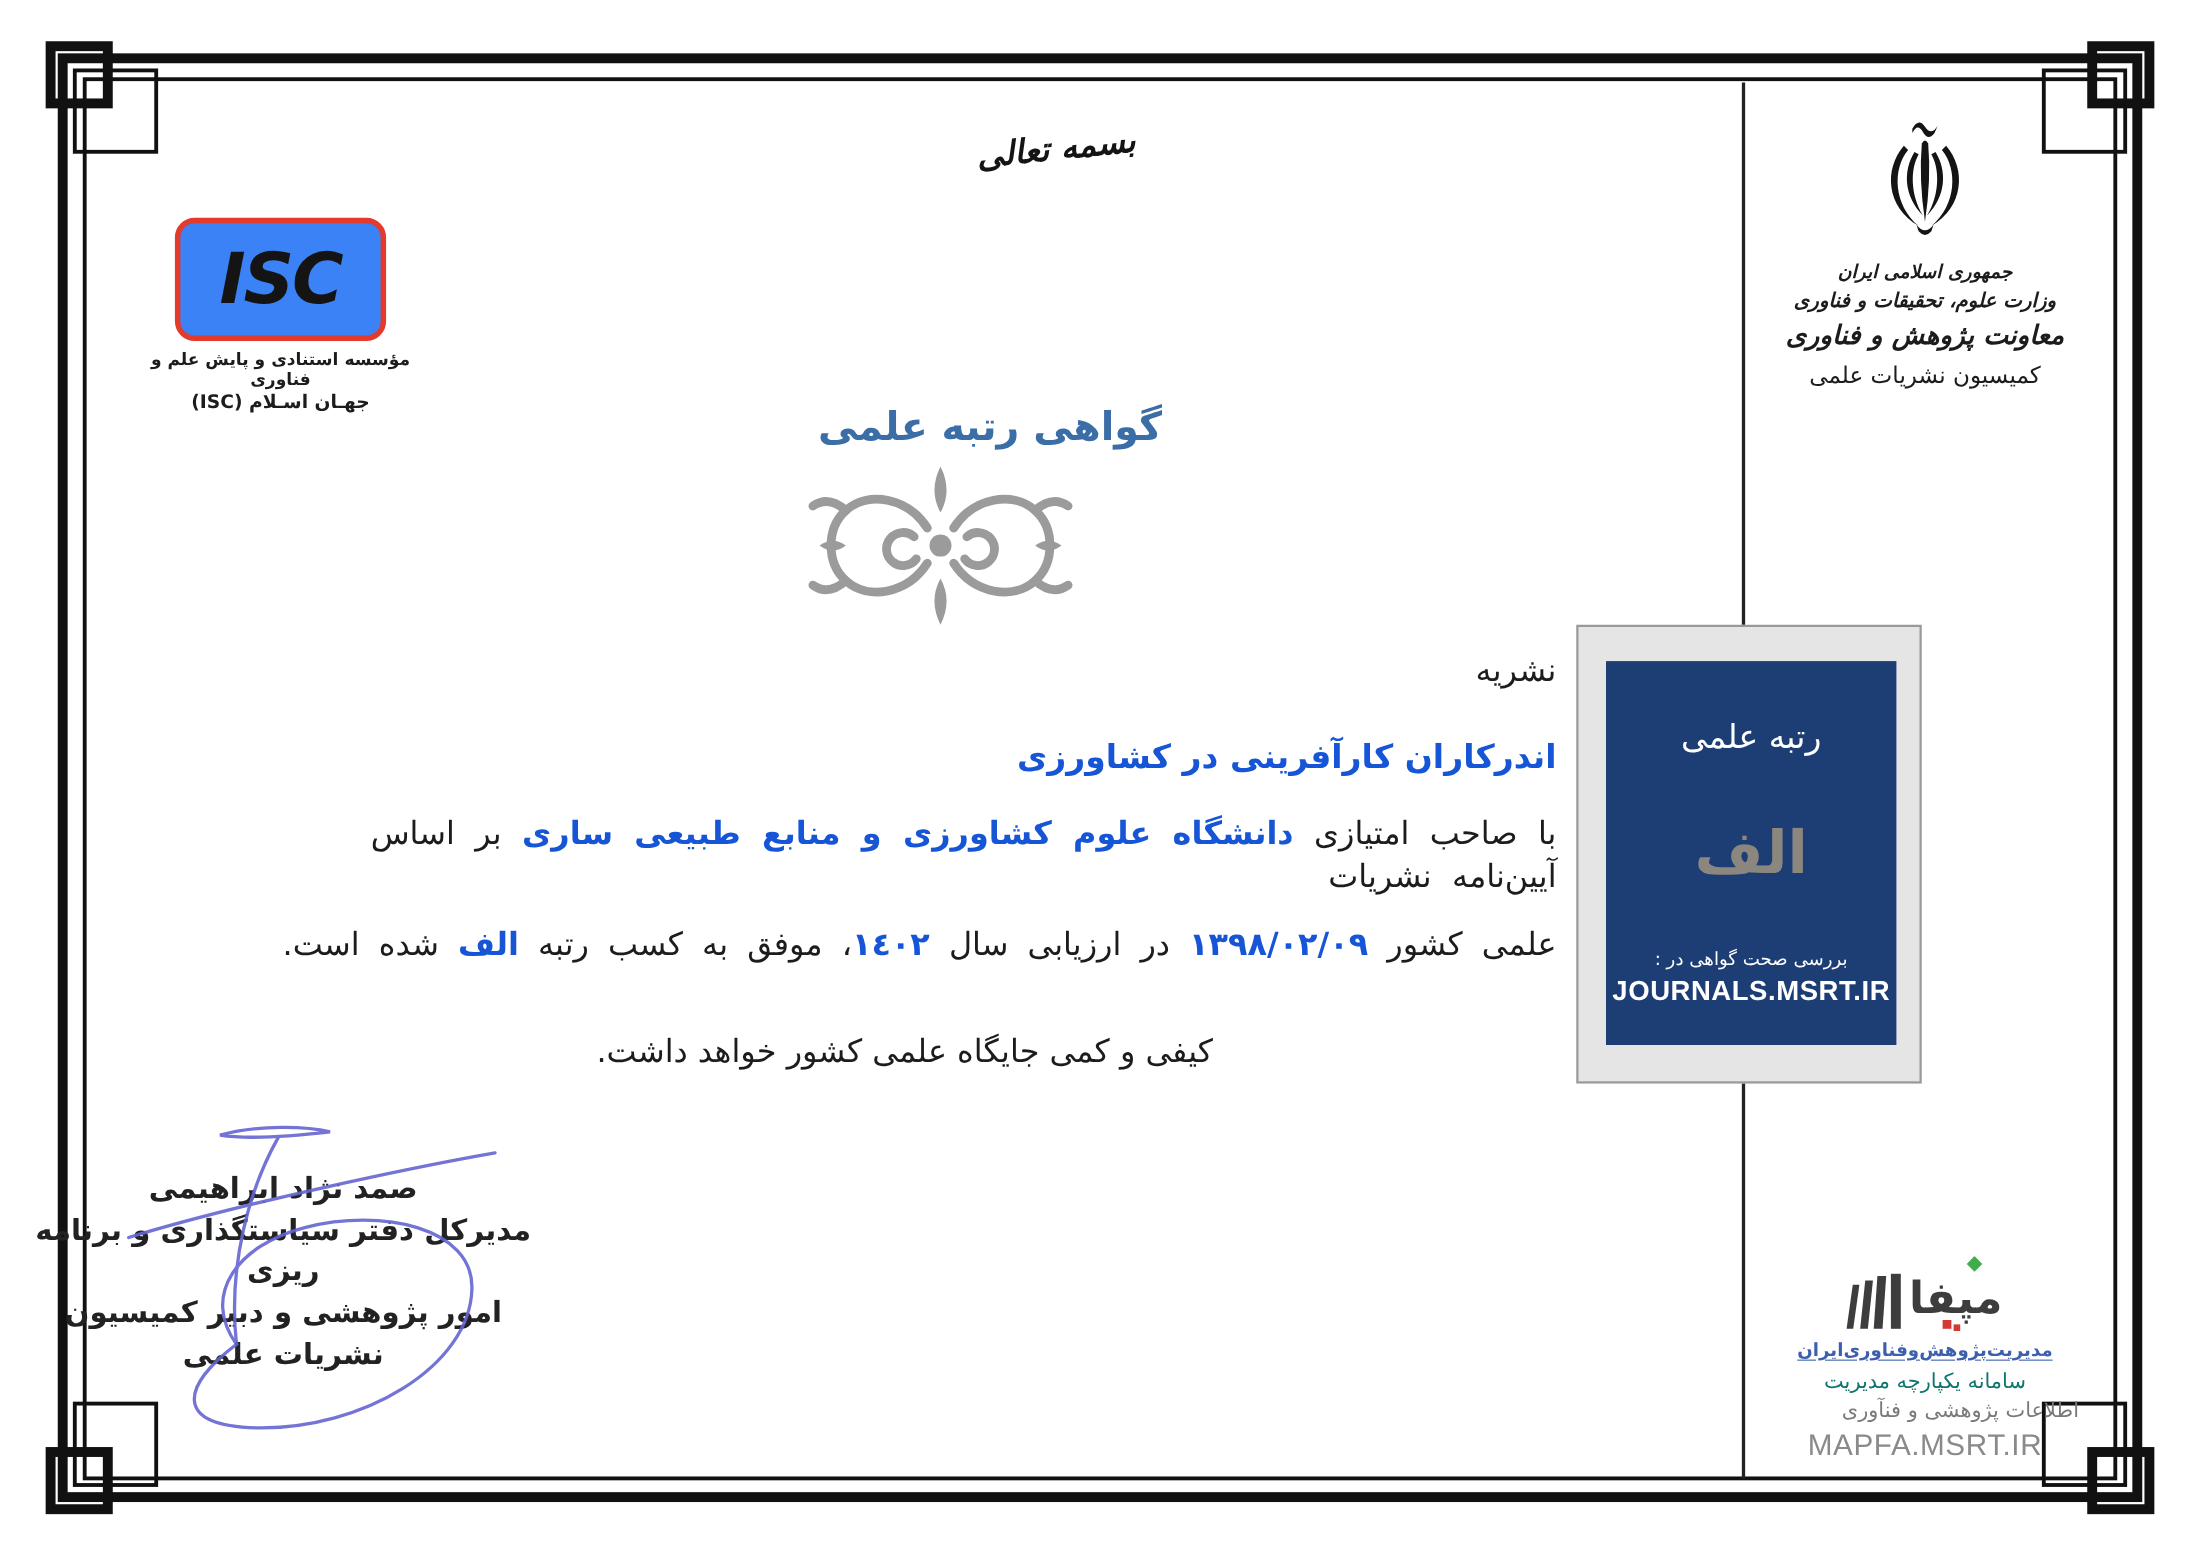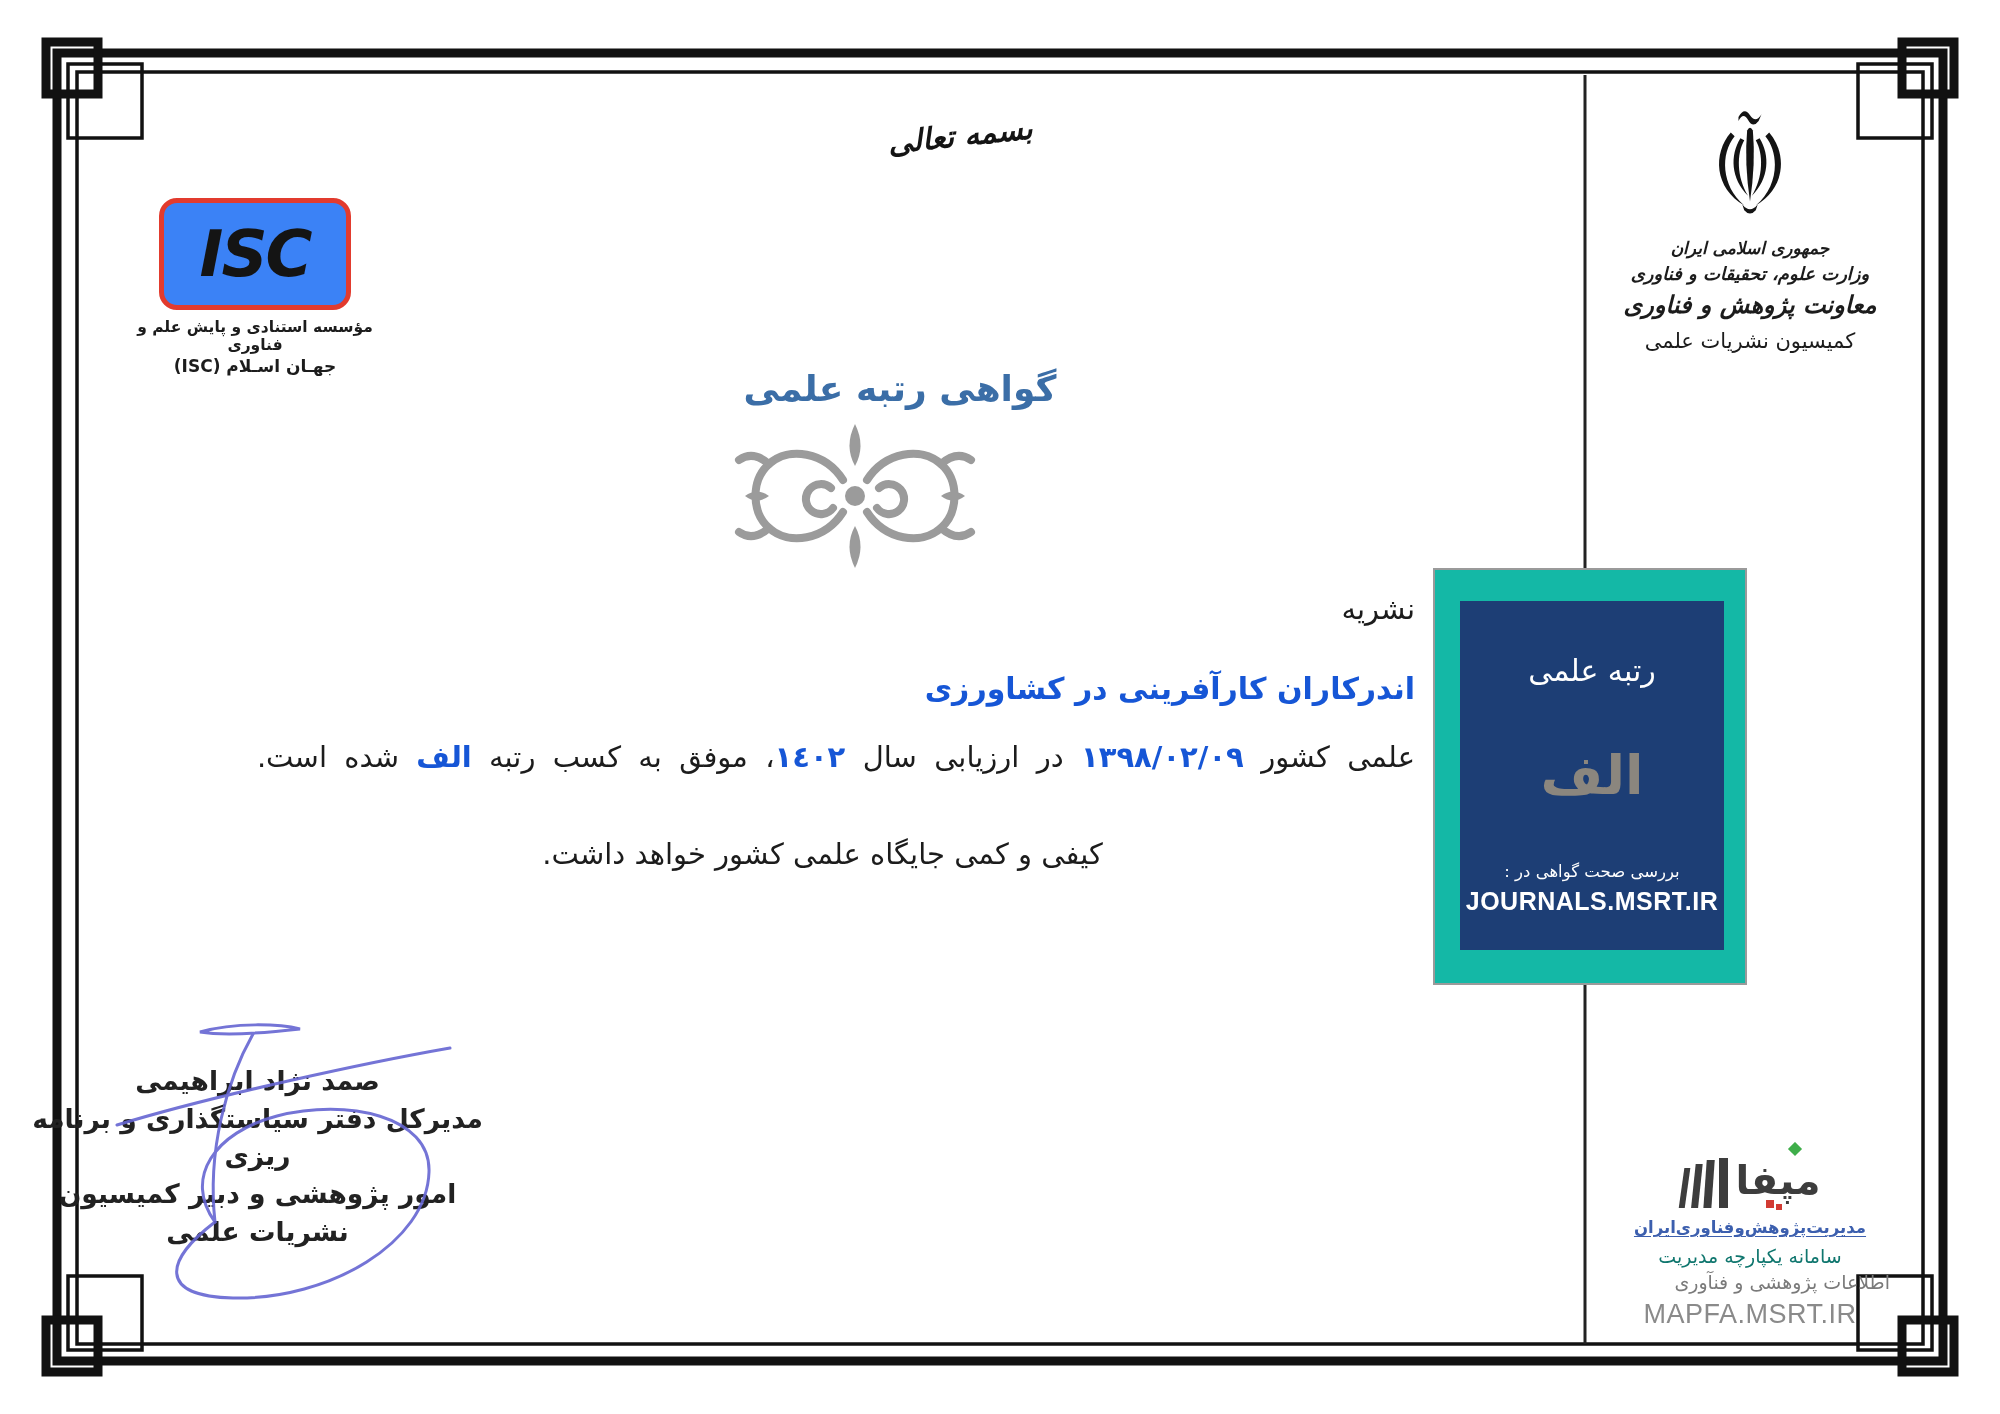--- a/index.html
+++ b/index.html
@@ -57,21 +57,21 @@
   .bt-label{margin-bottom:40px;}
   .bt-journal{color:#1656d6;font-weight:bold;font-size:30px;margin-bottom:28px;}
   .bt-line3{margin-bottom:23px;word-spacing:0.32em;}
   .bt-line4{margin-bottom:58px;word-spacing:0.28em;}
   .bt-p2l1{margin-bottom:26px;word-spacing:0.34em;}
   .bt-p2l2{padding-left:0;padding-right:0;margin-left:200px;margin-right:200px;text-align:center;}
   .hl{color:#1656d6;font-weight:bold;}
 
   
   .badge-outer{
-    left:1433px;top:568px;width:314px;height:417px;background:#14b8a6;
+    left:1433px;top:568px;width:314px;height:417px;background:#e5e5e5;
     border:2px solid #9a9a9a;box-sizing:border-box;
   }
   .badge-navy{
     position:absolute;left:25px;top:31px;width:264px;height:349px;
     background:#1d3e75;color:#ffffff;display:flex;flex-direction:column;
     align-items:center;box-sizing:border-box;
   }
   .badge-title{font-size:30px;margin-top:52px;}
   .badge-rank{font-size:54px;font-weight:bold;color:#8b867e;margin-top:56px;}
   .badge-verify{font-size:16.5px;margin-top:auto;}
@@ -175,20 +175,21 @@
     <path d="M122,6 q-11,22 0,42 q11,-20 0,-42 Z"></path>
     <path d="M122,150 q-11,-22 0,-42 q11,20 0,42 Z"></path>
     <path d="M12,78 q12,-9 24,0 q-12,9 -24,0 Z"></path>
     <path d="M232,78 q-12,-9 -24,0 q12,9 24,0 Z"></path>
   </g>
 </svg>
 
 <div class="abs body-text rtl">
   <div class="bt-label">نشریه</div>
   <div class="bt-journal">اندرکاران کارآفرینی در کشاورزی</div>
+  <div class="bt-line3"><span>با صاحب امتیازی </span><span class="hl">دانشگاه علوم کشاورزی و منابع طبیعی ساری</span><span> بر اساس آیین‌نامه نشریات</span></div>
   <div class="bt-line4"><span>علمی کشور </span><span class="hl">١٣٩٨/٠٢/٠٩</span><span> در ارزیابی سال </span><span class="hl">١٤٠٢</span><span>، موفق به کسب رتبه </span><span class="hl">الف</span><span> شده است.</span></div>
   <div class="bt-p2l2">کیفی و کمی جایگاه علمی کشور خواهد داشت.</div>
 </div>
 
 <div class="abs badge-outer">
   <div class="badge-navy">
     <div class="badge-title rtl">رتبه علمی</div>
     <div class="badge-rank rtl">الف</div>
     <div class="badge-verify rtl">بررسی صحت گواهی در :</div>
     <div class="badge-url">JOURNALS.MSRT.IR</div>

